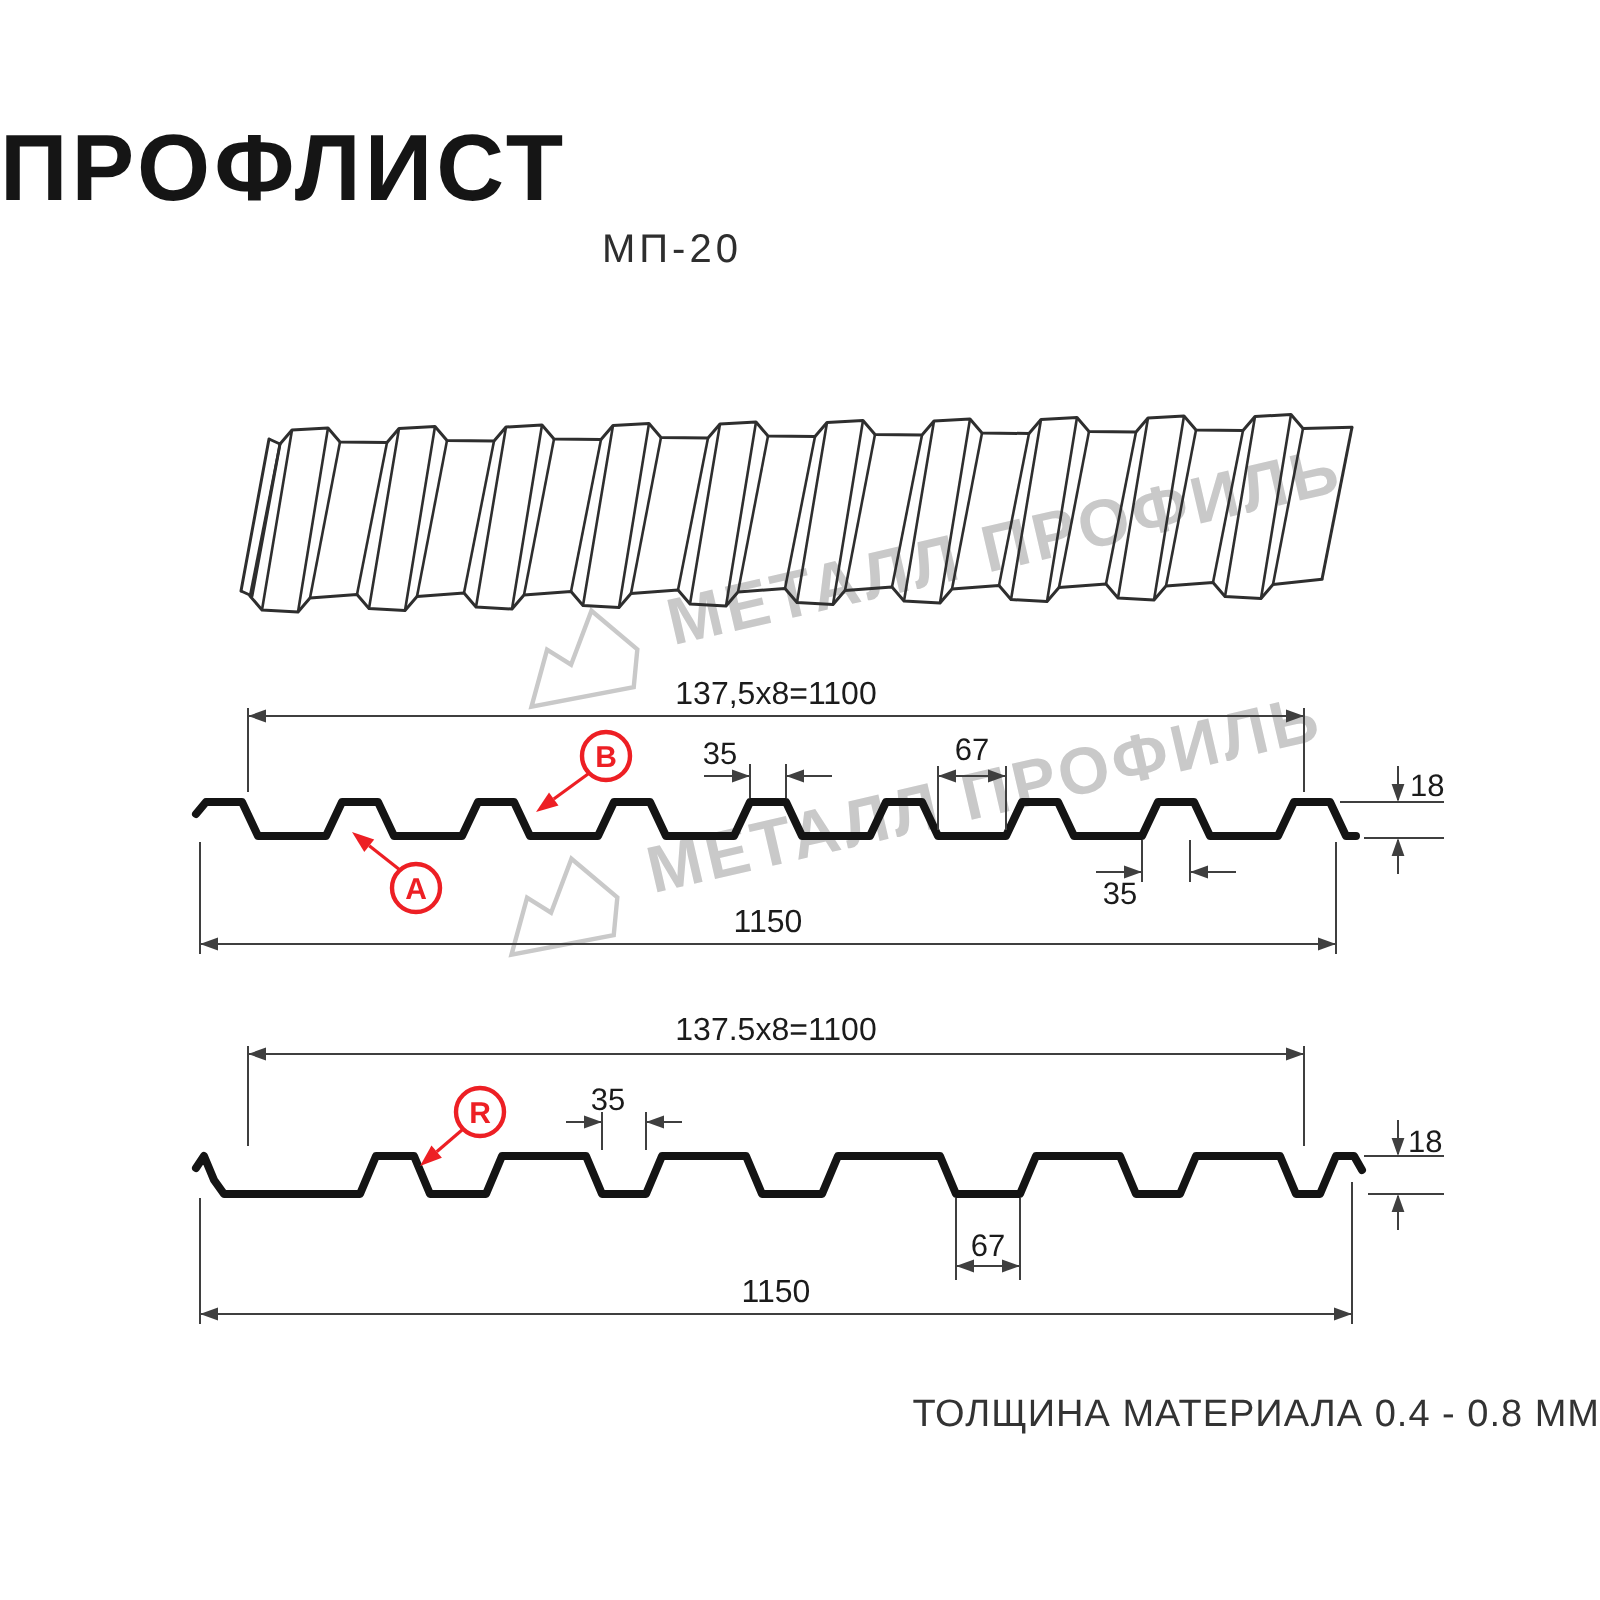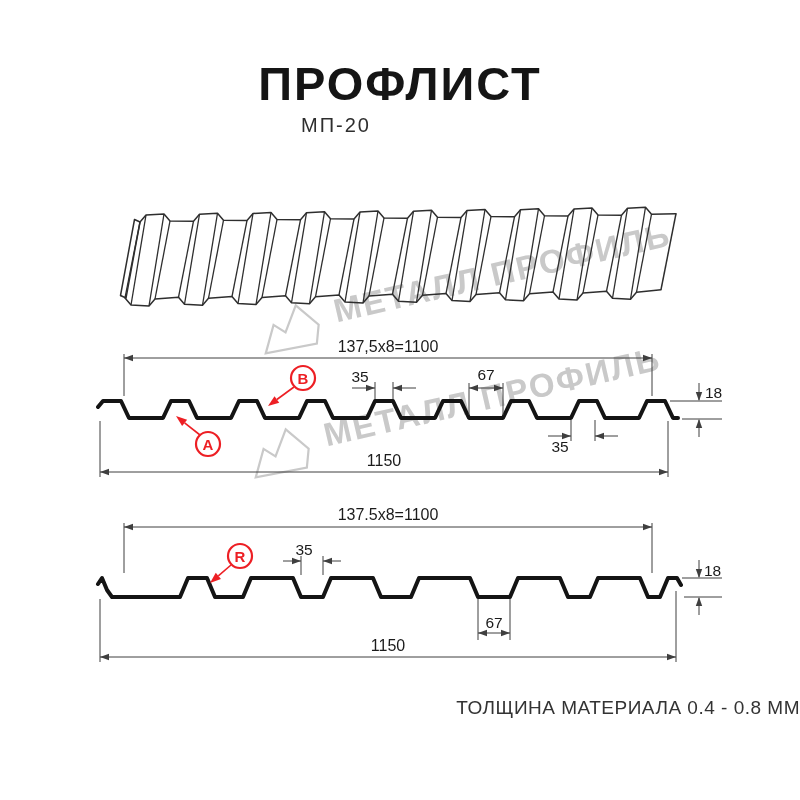--- a/index.html
+++ b/index.html
@@ -1,18 +1,18 @@
 <!DOCTYPE html>
 <html><head>
 <meta charset="utf-8">
 <style>
   html,body{margin:0;padding:0;background:#fff;}
   .page{position:relative;width:800px;height:800px;background:#fff;overflow:hidden;
         font-family:"Liberation Sans",sans-serif;}
-  .title{position:absolute;top:56px;left:0;width:800px;text-align:center;
+  .title{position:absolute;top:56px;left:0;width:800px;text-align:left;
          font-size:47px;font-weight:bold;letter-spacing:2px;color:#151515;}
   .subtitle{position:absolute;top:114px;left:0;width:672px;text-align:center;
          font-size:20px;font-weight:500;letter-spacing:2px;color:#2e2e2e;}
   .footer{position:absolute;top:697px;left:0;width:800px;text-align:right;
          font-size:19px;color:#333;letter-spacing:0.5px;}
   svg{position:absolute;left:0;top:0;}
   svg text{font-family:"Liberation Sans",sans-serif;}
   .dim{font-size:15.5px;fill:#1b1b1b;}
   .dimBig{font-size:16px;fill:#1b1b1b;}
   .wmText{font-size:33px;font-weight:bold;letter-spacing:2px;fill:#c9c9c9;}

